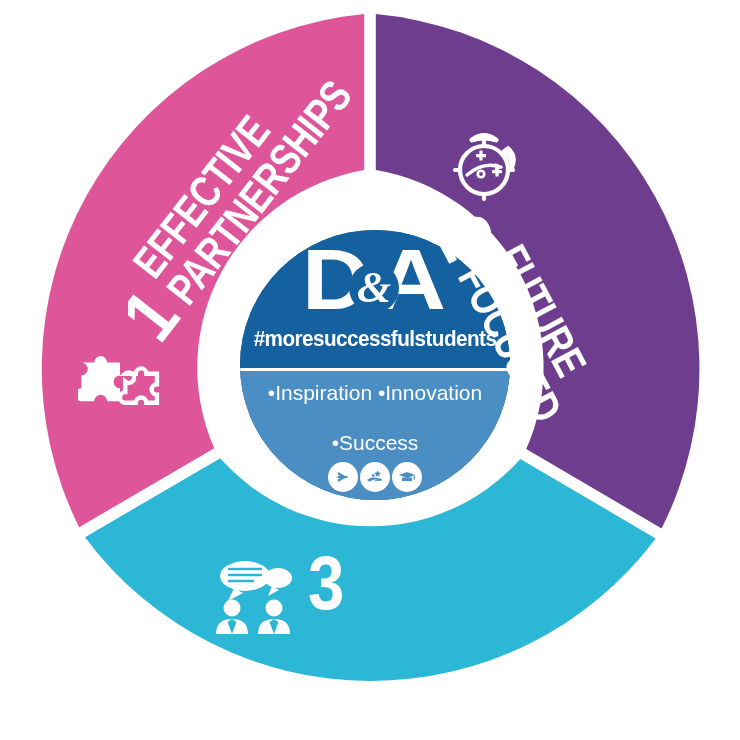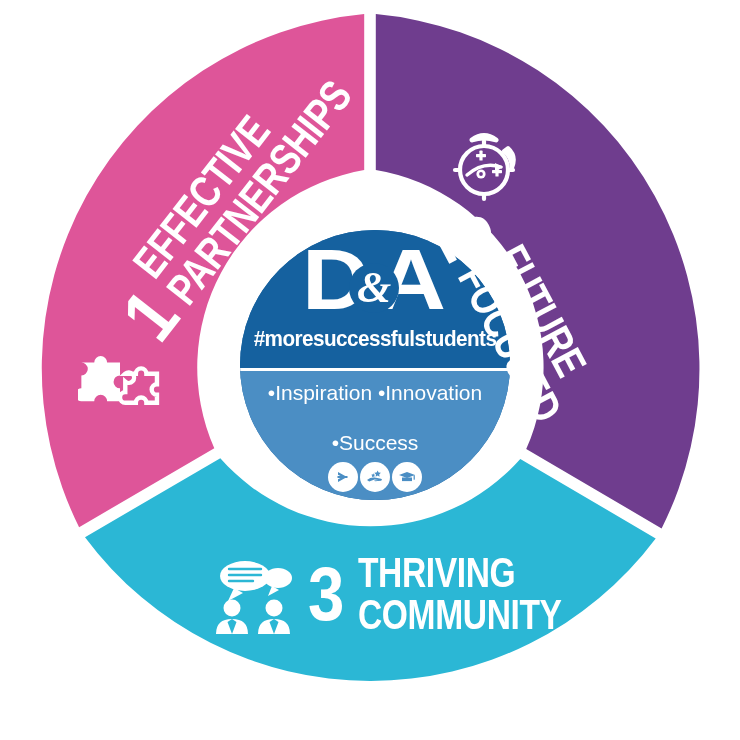--- a/index.html
+++ b/index.html
@@ -351,24 +351,20 @@
         <circle cx="33" cy="44" r="1.9" fill="#6f3d8e"></circle>
       </g>
       <path d="M19 45 q16 -14 34 -8" fill="none" stroke="#ffffff" stroke-width="3.4" stroke-linecap="round"></path>
       <path d="M47 33 l8 4 -8 5" fill="#ffffff"></path>
     </svg>
   </div>
 
   <div class="seg-label" id="seg3-label">
     <div class="row">
       <span class="num">3</span>
-      <span class="word-stack">
-        <span class="w">THRIVING</span>
-        <span class="w">COMMUNITY</span>
-      </span>
     </div>
   </div>
 
   <div class="icon-box" id="seg3-icons">
     <svg width="100" height="78" viewBox="0 0 100 78" aria-hidden="true">
 
       <g>
         <ellipse cx="33" cy="20" rx="25" ry="15" fill="#ffffff"></ellipse>
         <path d="M22 32 l-6 13 l15 -8 Z" fill="#ffffff"></path>
         <g stroke="#2bb7d5" stroke-width="2.4" stroke-linecap="round">

